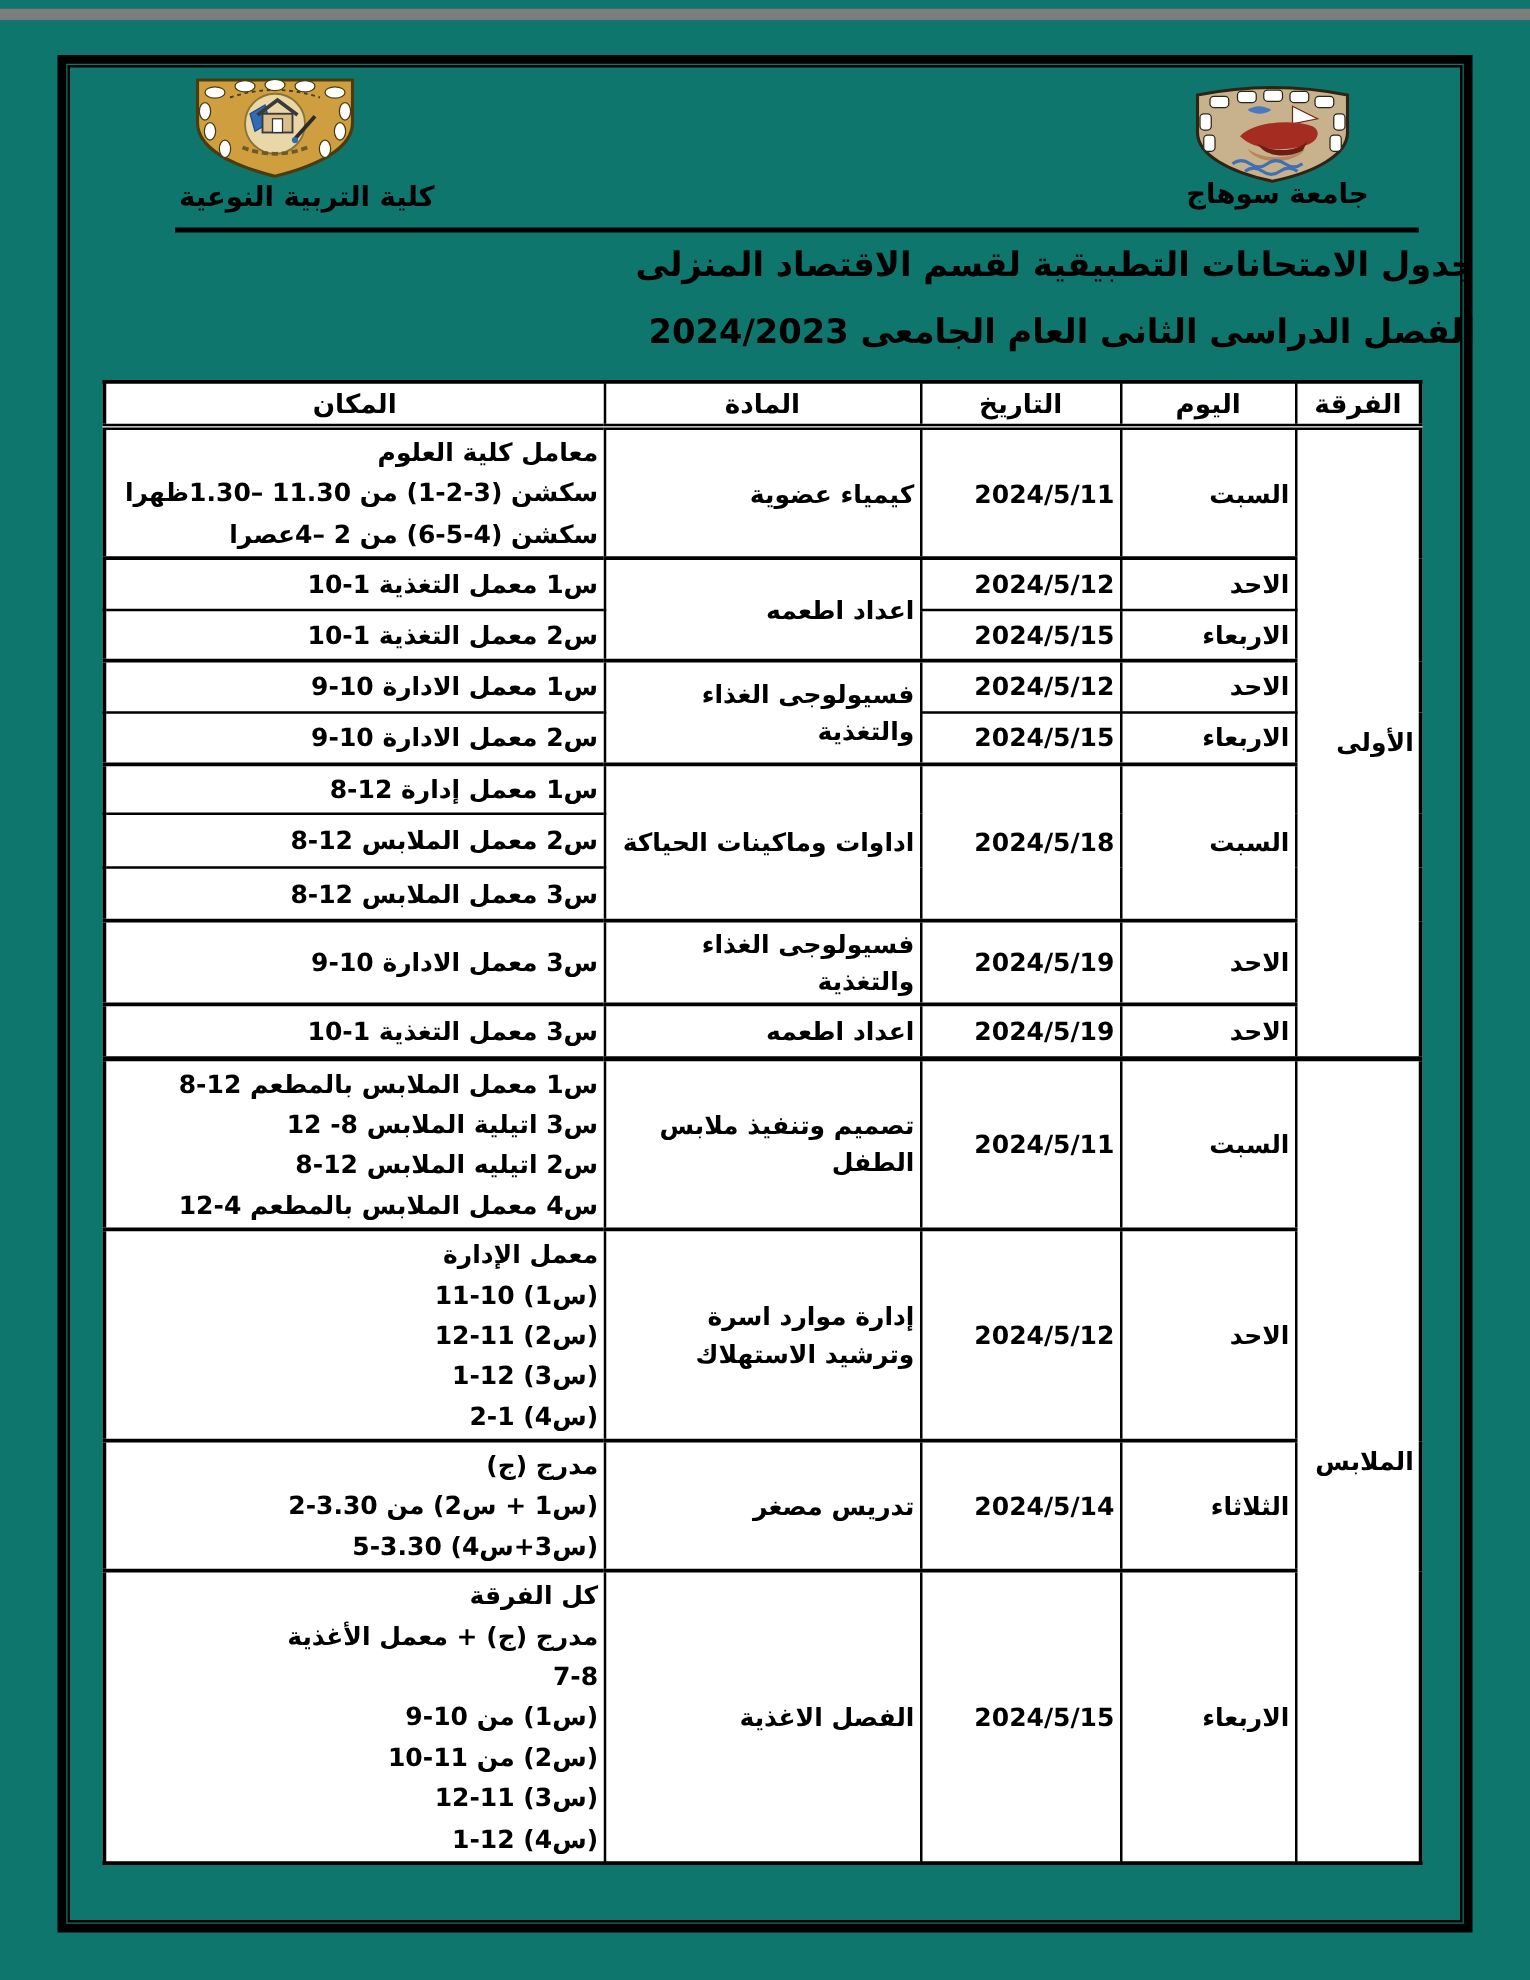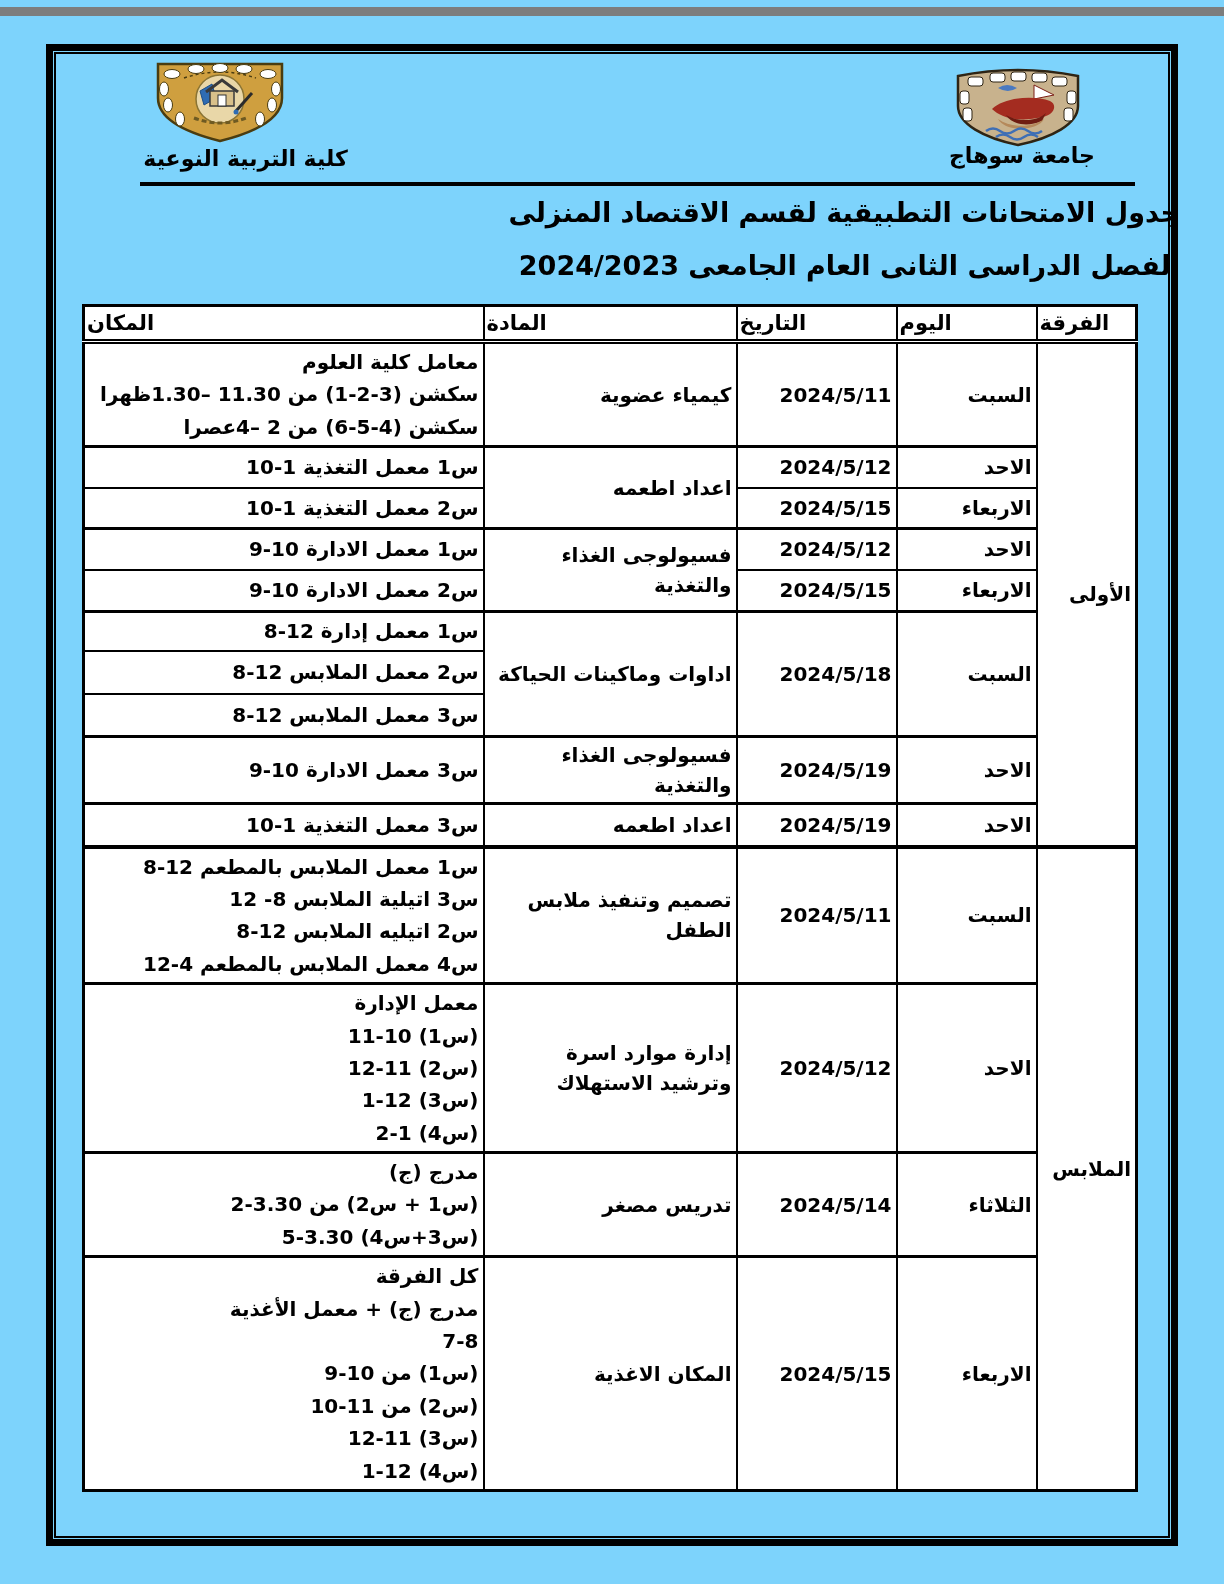--- a/index.html
+++ b/index.html
@@ -1,32 +1,32 @@
 <!DOCTYPE html>
 <html lang="ar" dir="rtl"><head>
 <meta charset="utf-8">
 <style>
   * { box-sizing: border-box; margin: 0; padding: 0; }
   body { width: 1224px; height: 1584px; background: #fff; font-family: "DejaVu Sans", sans-serif; }
-  .page { position: relative; width: 1224px; height: 1584px; direction: rtl; overflow: hidden; background: #7dd3fc; }
+  .page { position: relative; width: 1224px; height: 1584px; direction: rtl; overflow: hidden; background: #0f766e; }
   .scan-top { position: absolute; left: 0; top: 7px; width: 1224px; height: 9px; background: #7d7d7d; }
   .frame-outer { position: absolute; left: 46px; top: 44px; width: 1132px; height: 1502px; border: 7px solid #000; }
   .frame-inner { position: absolute; inset: 1px; border: 2px solid #000; }
   .logo { position: absolute; }
   .logo-faculty { left: 150px; top: 58px; }
   .logo-university { left: 948px; top: 66px; }
   .brand-caption { position: absolute; font-weight: bold; font-size: 22px; color: #000; text-align: center; white-space: nowrap; }
   .faculty-caption { left: 143px; top: 146px; width: 205px; }
   .university-caption { left: 942px; top: 143px; width: 160px; }
   .rule { position: absolute; left: 140px; top: 182px; width: 995px; height: 4px; background: #000; }
   .title { position: absolute; left: 40px; top: 197px; width: 1140px; text-align: right; font-size: 27px; font-weight: bold; color: #000; }
   .subtitle { position: absolute; left: 40px; top: 250px; width: 1140px; text-align: right; font-size: 27px; font-weight: bold; color: #000; }
   table.schedule { position: absolute; left: 82px; top: 304px; width: 1053px; border-collapse: collapse; table-layout: fixed; border: 3px solid #000; background: #fff; }
   .schedule th, .schedule td { border: 2px solid #000; }
-  .schedule thead th { font-size: 21px; font-weight: bold; height: 36px; border-bottom: 5px double #000; padding: 2px; text-align: left; }
+  .schedule thead th { font-size: 21px; font-weight: bold; height: 36px; border-bottom: 5px double #000; padding: 2px; text-align: center; }
   .schedule td { font-weight: bold; font-size: 20px; text-align: right; vertical-align: middle; padding: 2px 4px; color: #000; }
   .cell-grade { font-size: 21px; vertical-align: top; padding-top: 102px; }
   .cell-subject { text-align: right; padding-right: 7px; font-size: 21px; line-height: 1.5; margin-left: 38px; }
   .cell-location { font-size: 20px; }
   .loc-line { line-height: 1.52; padding: 1px 0; }
   tr.group-top td { border-top: 3px solid #000; }
   tr.section-top td { border-top: 4px solid #000; }
   .va-top { vertical-align: top; }
   .pt6 { padding-top: 6px; }
   .pt20 { padding-top: 22px; }
@@ -220,21 +220,21 @@
           <td class="cell-subject va-top pt6" rowspan="1">تدريس مصغر</td>
           <td class="cell-location">
             <div class="loc-line">مدرج (ج)</div>
             <div class="loc-line">(س1 + س2) من 3.30-2</div>
             <div class="loc-line">(س3+س4) 3.30-5</div>
           </td>
         </tr>
         <tr class="group-top" style="height: 216px;">
           <td class="cell-day va-top pt6" rowspan="1">الاربعاء</td>
           <td class="cell-date va-top pt6" rowspan="1">2024/5/15</td>
-          <td class="cell-subject va-top pt6" rowspan="1">المكان الاغذية</td>
+          <td class="cell-subject va-top pt6" rowspan="1">الفصل الاغذية</td>
           <td class="cell-location">
             <div class="loc-line">كل الفرقة</div>
             <div class="loc-line">مدرج (ج) + معمل الأغذية</div>
             <div class="loc-line">7-8</div>
             <div class="loc-line">(س1) من 10-9</div>
             <div class="loc-line">(س2) من 11-10</div>
             <div class="loc-line">(س3) 11-12</div>
             <div class="loc-line">(س4) 12-1</div>
           </td>
         </tr>

